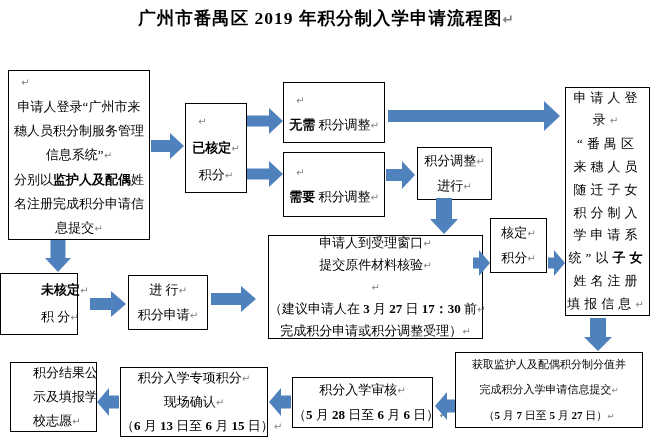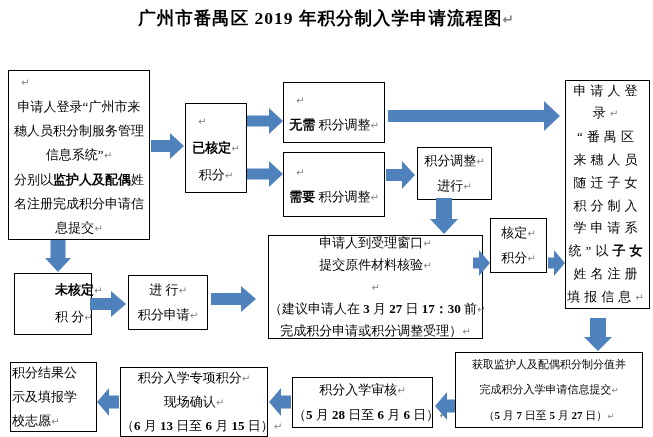--- a/index.html
+++ b/index.html
@@ -20,29 +20,29 @@
   .b{font-weight:bold;margin-top:32px;}
   .pilcrow{color:#808080;font-size:0.78em;font-family:"DejaVu Sans",sans-serif;}
   .p-left .line.lone{text-align:left;padding-left:12px;}
   .arrow{position:absolute;display:block;}
   
   #box-login-city{left:8px;top:70px;width:142px;height:170px;line-height:24px;}
   #box-verified{left:185px;top:103px;width:62px;height:90px;line-height:26px;}
   #box-no-adjust{left:283px;top:82px;width:102px;height:61px;}
   #box-need-adjust{left:283px;top:152px;width:102px;height:65px;}
   #box-do-adjust{left:417px;top:147px;width:75px;height:53px;}
-  #box-login-panyu{left:565px;top:80px;width:85px;height:229px;line-height:22.8px;letter-spacing:4px;}
-  #box-unverified{left:14px;top:273px;width:78px;height:62px;line-height:26px;padding-left:40px;}
+  #box-login-panyu{left:565px;top:87px;width:85px;height:229px;line-height:22.8px;letter-spacing:4px;}
+  #box-unverified{left:0;top:273px;width:78px;height:62px;line-height:26px;padding-left:40px;}
   #box-do-apply{left:128px;top:275px;width:80px;height:55px;}
   #box-window{left:268px;top:235px;width:215px;height:104px;line-height:21px;}
   #box-verify{left:490px;top:218px;width:57px;height:55px;line-height:24px;}
   #box-obtain{left:455px;top:352px;width:188px;height:76px;line-height:25px;font-size:11px;}
   #box-review{left:292px;top:377px;width:141px;height:51px;}
   #box-onsite{left:120px;top:367px;width:148px;height:70px;line-height:23px;}
-  #box-results{left:10px;top:362px;width:87px;height:70px;text-align:left;padding-left:1px;}
+  #box-results{left:10px;top:362px;width:87px;height:70px;text-align:left;padding-left:22px;}
 </style>
 </head>
 <body>
 
 <div id="canvas">
 
   <div id="title"><span class="b">广州市番禺区 2019 年积分制入学申请流程图</span><span class="pilcrow">↵</span></div>
 
   <div class="box p-left" id="box-login-city">
       <div class="line lone"><span class="pilcrow">↵</span></div>

